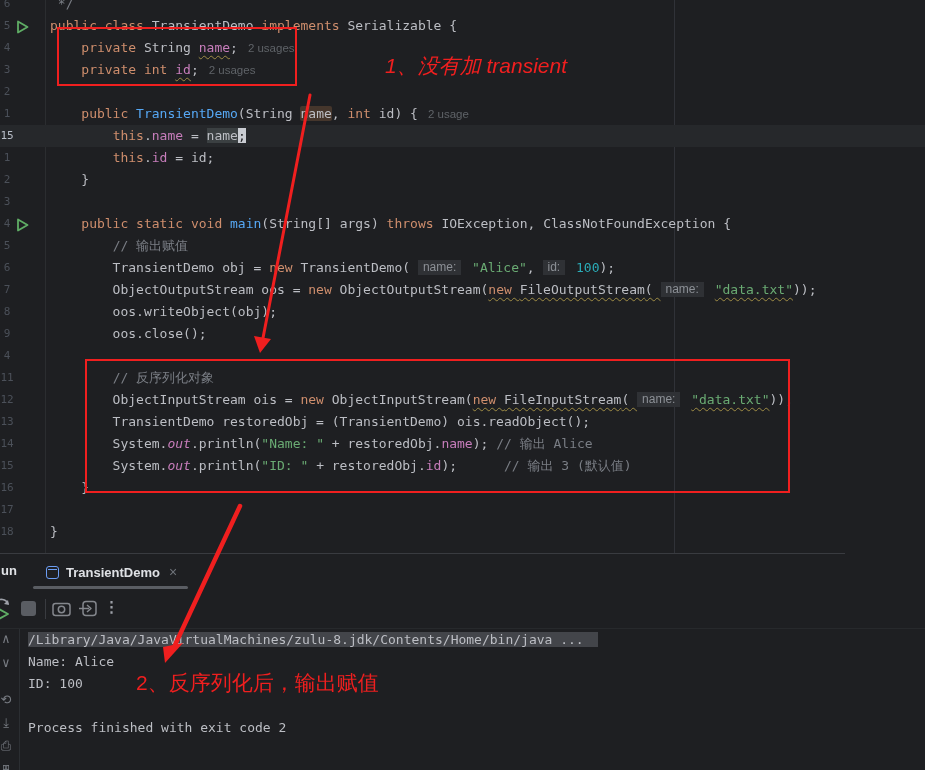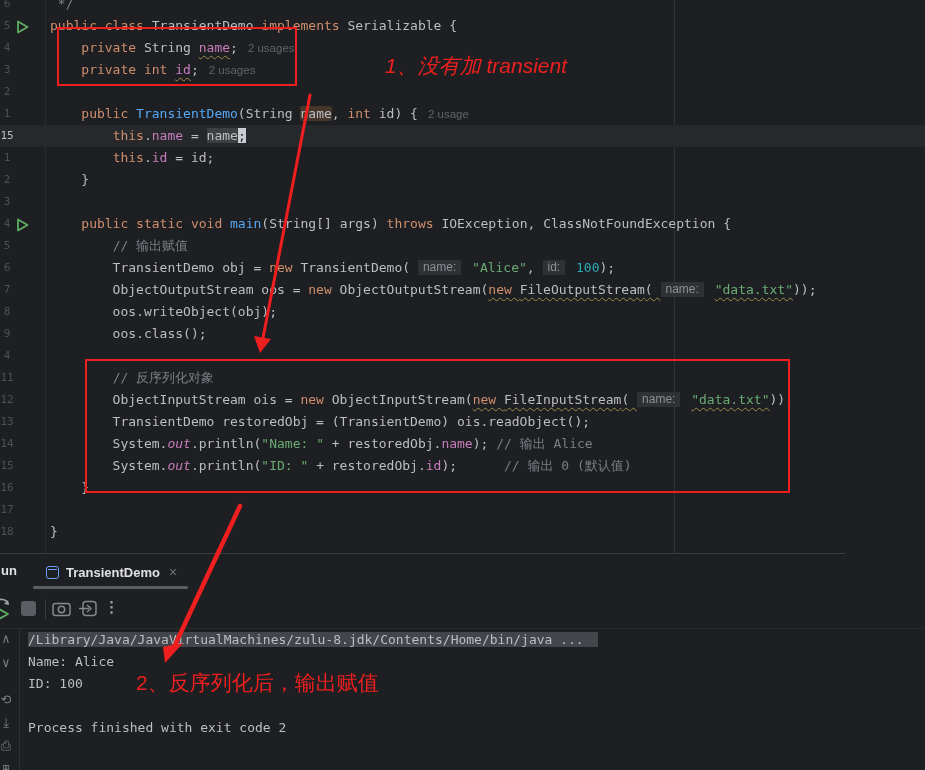--- a/index.html
+++ b/index.html
@@ -93,27 +93,27 @@
         <div class="crow"><span class="ln">1</span><span class="code"><span class="t">        </span><span class="kw">this</span><span class="t">.</span><span class="fld">id</span><span class="t"> = </span><span class="t">id;</span></span></div>
         <div class="crow"><span class="ln">2</span><span class="code"><span class="t">    }</span></span></div>
         <div class="crow"><span class="ln">3</span><span class="code"></span></div>
         <div class="crow"><span class="ln">4</span><span class="play"><svg width="13" height="14">
               <polygon points="2,1.5 11.5,7 2,12.5" fill="none" stroke="#5FAD65" stroke-width="1.8" stroke-linejoin="round"></polygon>
             </svg></span><span class="code"><span class="t">    </span><span class="kw">public </span><span class="kw">static </span><span class="kw">void </span><span class="m">main</span><span class="t">(String[] args) </span><span class="kw">throws </span><span class="t">IOException, ClassNotFoundException {</span></span></div>
         <div class="crow"><span class="ln">5</span><span class="code"><span class="t">        </span><span class="com">// 输出赋值</span></span></div>
         <div class="crow"><span class="ln">6</span><span class="code"><span class="t">        TransientDemo obj = </span><span class="kw">new </span><span class="t">TransientDemo</span><span class="t">( </span><span class="hint">name:</span><span class="t"> </span><span class="str">"Alice"</span><span class="t">, </span><span class="hint">id:</span><span class="t"> </span><span class="num">100</span><span class="t">);</span></span></div>
         <div class="crow"><span class="ln">7</span><span class="code"><span class="t">        ObjectOutputStream oos = </span><span class="kw">new </span><span class="t">ObjectOutputStream</span><span class="t">(</span><span class="kw sq">new </span><span class="t sq">FileOutputStream</span><span class="t sq">( </span><span class="hint">name:</span><span class="t"> </span><span class="str sq">"data.txt"</span><span class="t">));</span></span></div>
         <div class="crow"><span class="ln">8</span><span class="code"><span class="t">        oos.writeObject(obj);</span></span></div>
-        <div class="crow"><span class="ln">9</span><span class="code"><span class="t">        oos.class();</span></span></div>
+        <div class="crow"><span class="ln">9</span><span class="code"><span class="t">        oos.close();</span></span></div>
         <div class="crow"><span class="ln">4</span><span class="code"></span></div>
         <div class="crow"><span class="ln">11</span><span class="code"><span class="t">        </span><span class="com">// 反序列化对象</span></span></div>
         <div class="crow"><span class="ln">12</span><span class="code"><span class="t">        ObjectInputStream ois = </span><span class="kw">new </span><span class="t">ObjectInputStream</span><span class="t">(</span><span class="kw sq">new </span><span class="t sq">FileInputStream</span><span class="t sq">( </span><span class="hint">name:</span><span class="t"> </span><span class="str sq">"data.txt"</span><span class="t">));</span></span></div>
         <div class="crow"><span class="ln">13</span><span class="code"><span class="t">        TransientDemo restoredObj = (TransientDemo) ois.readObject();</span></span></div>
         <div class="crow"><span class="ln">14</span><span class="code"><span class="t">        System.</span><span class="fld it">out</span><span class="t">.println(</span><span class="str">"Name: "</span><span class="t"> + restoredObj.</span><span class="fld">name</span><span class="t">); </span><span class="com">// 输出 Alice</span></span></div>
-        <div class="crow"><span class="ln">15</span><span class="code"><span class="t">        System.</span><span class="fld it">out</span><span class="t">.println(</span><span class="str">"ID: "</span><span class="t"> + restoredObj.</span><span class="fld">id</span><span class="t">);      </span><span class="com">// 输出 0 (默认值)</span></span></div>
+        <div class="crow"><span class="ln">15</span><span class="code"><span class="t">        System.</span><span class="fld it">out</span><span class="t">.println(</span><span class="str">"ID: "</span><span class="t"> + restoredObj.</span><span class="fld">id</span><span class="t">);      </span><span class="com">// 输出 3 (默认值)</span></span></div>
         <div class="crow"><span class="ln">16</span><span class="code"><span class="t">    }</span></span></div>
         <div class="crow"><span class="ln">17</span><span class="code"></span></div>
         <div class="crow"><span class="ln">18</span><span class="code"><span class="t">}</span></span></div>
       </div>
   </div>
 
   <div id="run-header">
     <span id="run-label">un</span>
     <div id="run-tab">
       <span id="tab-icon"></span>

